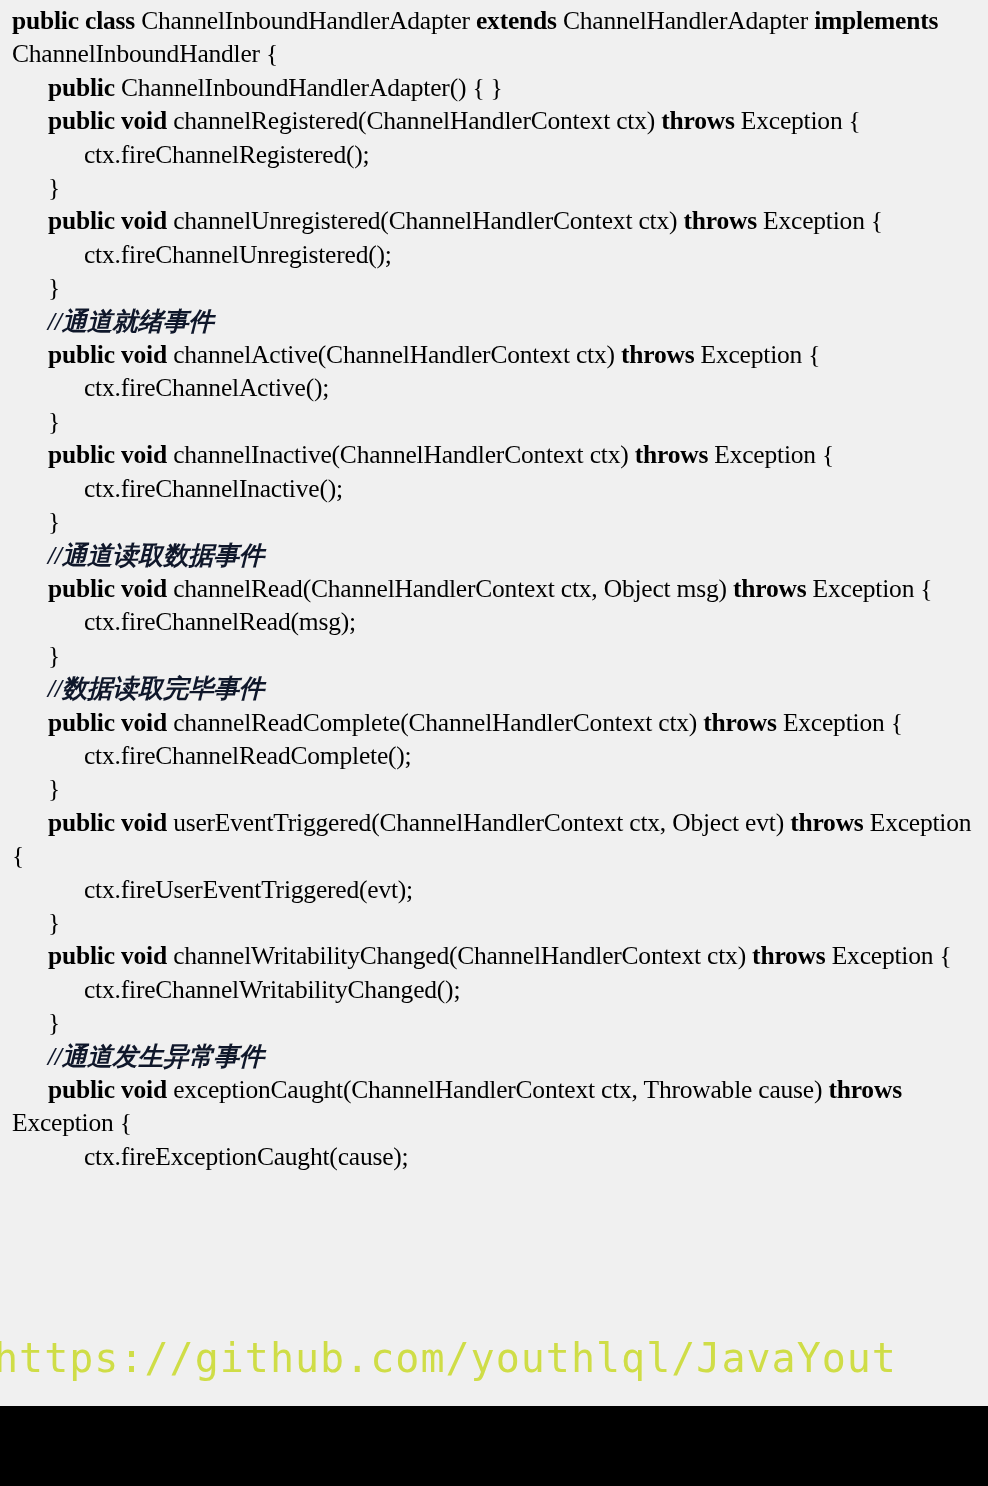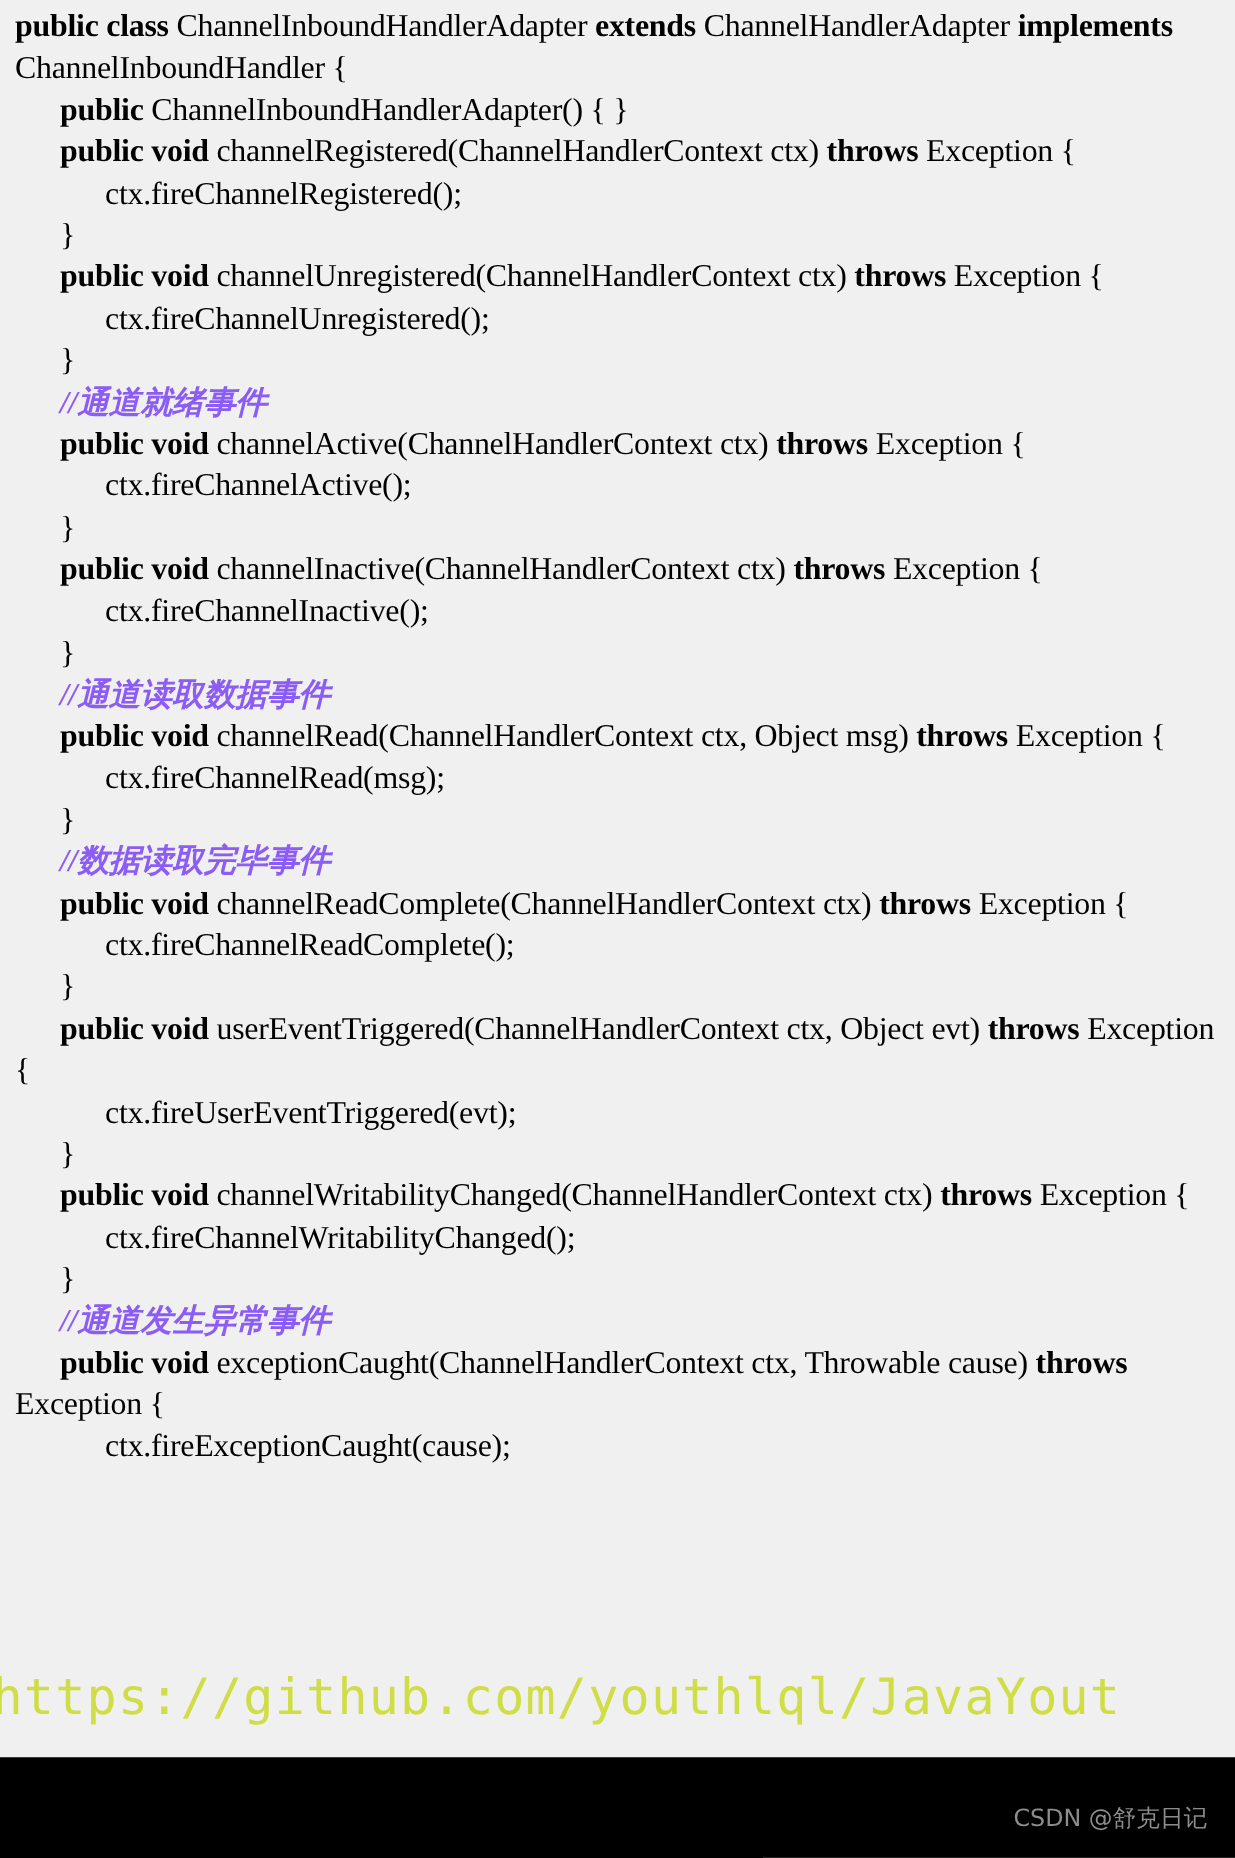--- a/index.html
+++ b/index.html
@@ -35,21 +35,21 @@
     white-space: pre-wrap;
     word-break: normal;
     overflow-wrap: break-word;
   }
   .ln {
     display: block;
     white-space: pre-wrap;
   }
   .kw { font-weight: bold; }
   .cmt {
-    color: #8b5cf6;
+    color: #0f172a;
     font-weight: bold;
     font-style: italic;
   }
   #watermark-url {
     position: absolute;
     left: -6px;
     top: 1336px;
     width: 1010px;
     font-family: "DejaVu Sans Mono", monospace;
     font-size: 40px;
@@ -83,17 +83,14 @@
 <body>
 
 <div id="page">
 
   <div id="code-area">
     <div id="code-block"><div class="ln"><span class="kw">public class </span><span>ChannelInboundHandlerAdapter </span><span class="kw">extends </span><span>ChannelHandlerAdapter </span><span class="kw">implements </span><span>ChannelInboundHandler {</span></div><div class="ln" style="text-indent: 36px;"><span class="kw">public </span><span>ChannelInboundHandlerAdapter() { }</span></div><div class="ln" style="text-indent: 36px;"><span class="kw">public void </span><span>channelRegistered(ChannelHandlerContext ctx) </span><span class="kw">throws </span><span>Exception {</span></div><div class="ln" style="text-indent: 72px;"><span>ctx.fireChannelRegistered();</span></div><div class="ln" style="text-indent: 36px;"><span>}</span></div><div class="ln" style="text-indent: 36px;"><span class="kw">public void </span><span>channelUnregistered(ChannelHandlerContext ctx) </span><span class="kw">throws </span><span>Exception {</span></div><div class="ln" style="text-indent: 72px;"><span>ctx.fireChannelUnregistered();</span></div><div class="ln" style="text-indent: 36px;"><span>}</span></div><div class="ln" style="text-indent: 36px;"><span class="cmt">//通道就绪事件</span></div><div class="ln" style="text-indent: 36px;"><span class="kw">public void </span><span>channelActive(ChannelHandlerContext ctx) </span><span class="kw">throws </span><span>Exception {</span></div><div class="ln" style="text-indent: 72px;"><span>ctx.fireChannelActive();</span></div><div class="ln" style="text-indent: 36px;"><span>}</span></div><div class="ln" style="text-indent: 36px;"><span class="kw">public void </span><span>channelInactive(ChannelHandlerContext ctx) </span><span class="kw">throws </span><span>Exception {</span></div><div class="ln" style="text-indent: 72px;"><span>ctx.fireChannelInactive();</span></div><div class="ln" style="text-indent: 36px;"><span>}</span></div><div class="ln" style="text-indent: 36px;"><span class="cmt">//通道读取数据事件</span></div><div class="ln" style="text-indent: 36px;"><span class="kw">public void </span><span>channelRead(ChannelHandlerContext ctx, Object msg) </span><span class="kw">throws </span><span>Exception {</span></div><div class="ln" style="text-indent: 72px;"><span>ctx.fireChannelRead(msg);</span></div><div class="ln" style="text-indent: 36px;"><span>}</span></div><div class="ln" style="text-indent: 36px;"><span class="cmt">//数据读取完毕事件</span></div><div class="ln" style="text-indent: 36px;"><span class="kw">public void </span><span>channelReadComplete(ChannelHandlerContext ctx) </span><span class="kw">throws </span><span>Exception {</span></div><div class="ln" style="text-indent: 72px;"><span>ctx.fireChannelReadComplete();</span></div><div class="ln" style="text-indent: 36px;"><span>}</span></div><div class="ln" style="text-indent: 36px;"><span class="kw">public void </span><span>userEventTriggered(ChannelHandlerContext ctx, Object evt) </span><span class="kw">throws </span><span>Exception {</span></div><div class="ln" style="text-indent: 72px;"><span>ctx.fireUserEventTriggered(evt);</span></div><div class="ln" style="text-indent: 36px;"><span>}</span></div><div class="ln" style="text-indent: 36px;"><span class="kw">public void </span><span>channelWritabilityChanged(ChannelHandlerContext ctx) </span><span class="kw">throws </span><span>Exception {</span></div><div class="ln" style="text-indent: 72px;"><span>ctx.fireChannelWritabilityChanged();</span></div><div class="ln" style="text-indent: 36px;"><span>}</span></div><div class="ln" style="text-indent: 36px;"><span class="cmt">//通道发生异常事件</span></div><div class="ln" style="text-indent: 36px;"><span class="kw">public void </span><span>exceptionCaught(ChannelHandlerContext ctx, Throwable cause) </span><span class="kw">throws </span><span>Exception {</span></div><div class="ln" style="text-indent: 72px;"><span>ctx.fireExceptionCaught(cause);</span></div></div>
   </div>
 
   <div id="watermark-url">https://github.com/youthlql/JavaYout</div>
 
-  <div id="bottom-bar">
-    <div id="csdn-watermark">CSDN @舒克日记</div>
-  </div>
 
 </div>
 
 </body></html>

